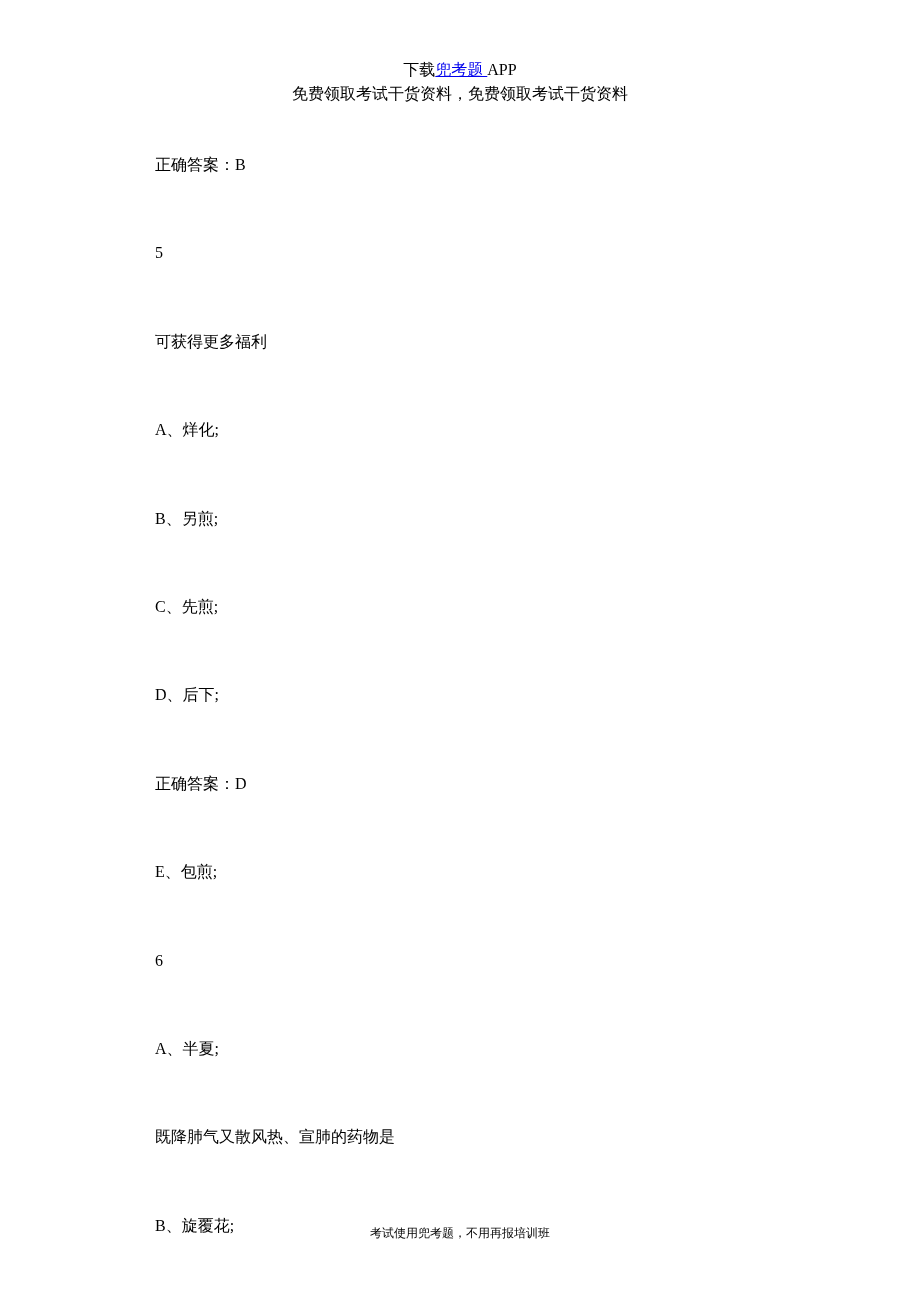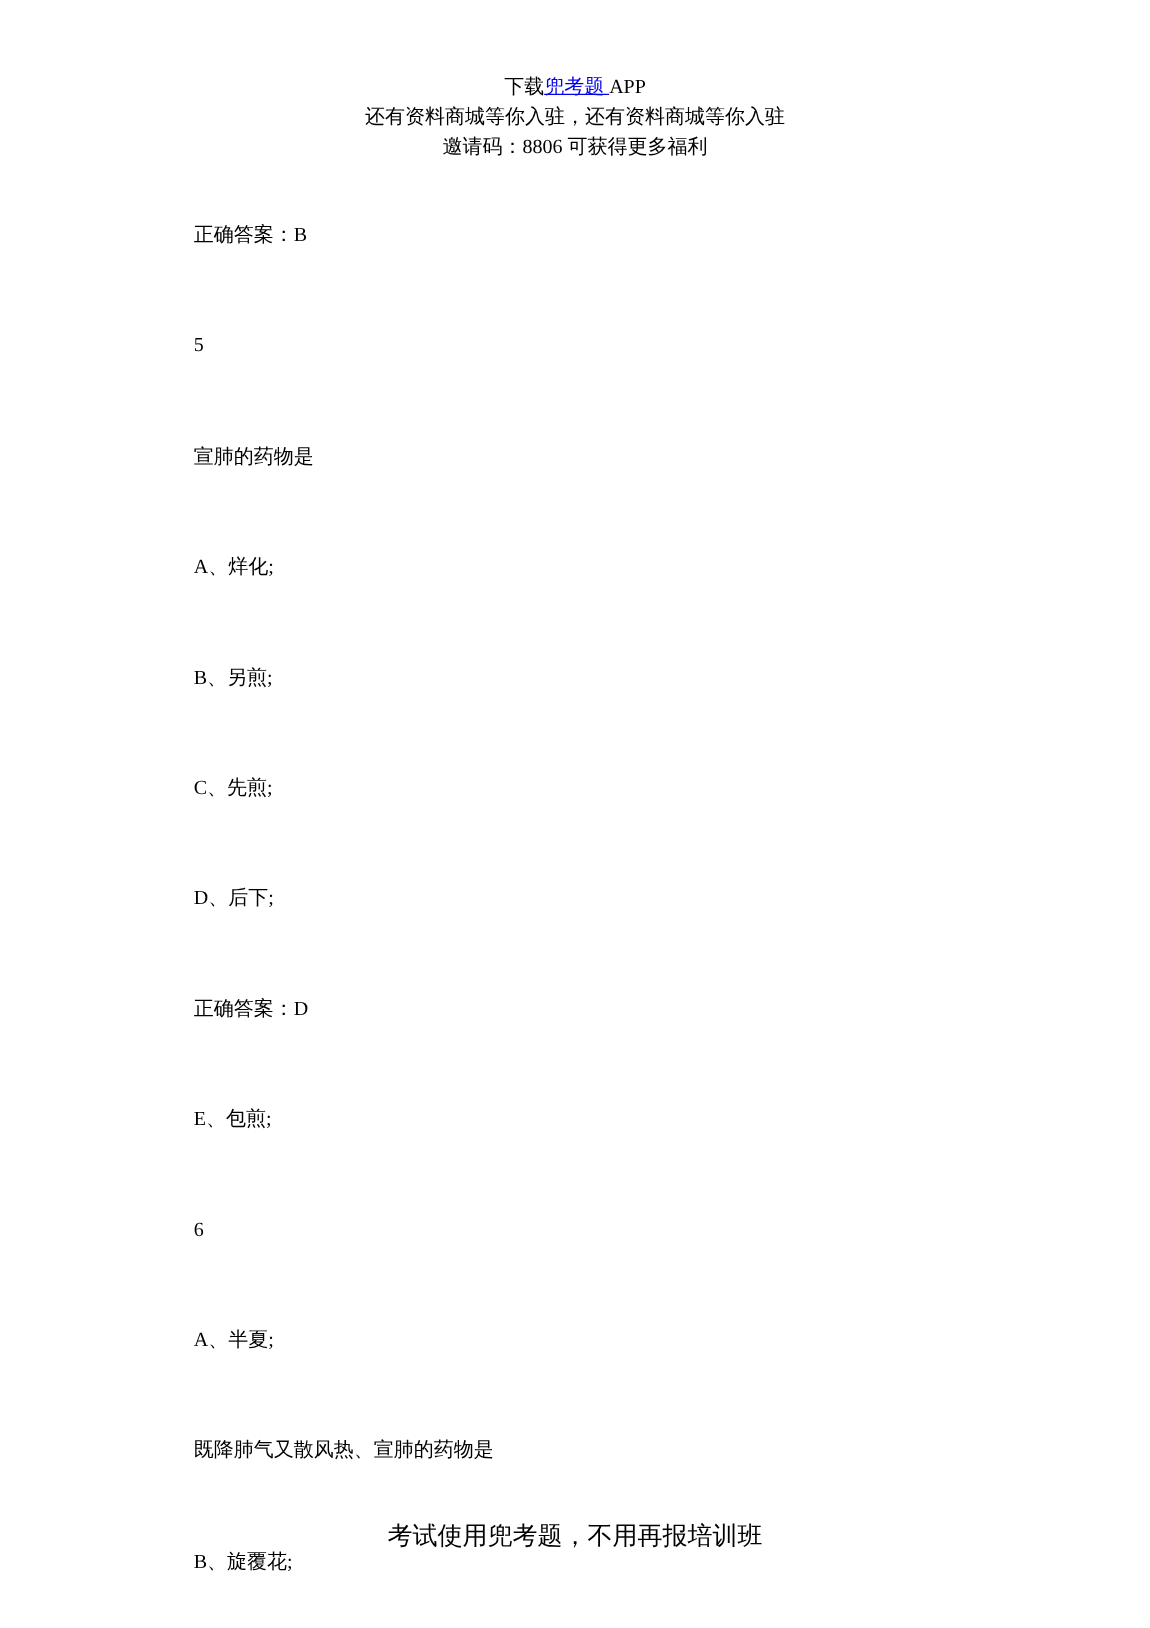--- a/index.html
+++ b/index.html
@@ -37,38 +37,37 @@
       margin-bottom: 66px;
       font-size: 16px;
       line-height: 1.4;
     }
     .footer {
       position: absolute;
       bottom: 60px;
       left: 0;
       right: 0;
       text-align: center;
-      font-size: 20px;
+      font-size: 12px;
     }
   </style>
 </head>
 <body>
 
 <div class="header">
   <div class="header-line1">
     <span>下载</span><a class="header-link">兜考题 </a><span>APP</span>
   </div>
-  <div>还有资料商城等你入驻，还有资料商城等你入驻</div>
-  <div>邀请码：8806  可获得更多福利</div>
+  <div>免费领取考试干货资料，免费领取考试干货资料</div>
 </div>
 
 <div class="content">
   <div class="content-line">正确答案：B</div>
   <div class="content-line">5</div>
-  <div class="content-line">宣肺的药物是</div>
+  <div class="content-line">可获得更多福利</div>
   <div class="content-line">A、烊化;</div>
   <div class="content-line">B、另煎;</div>
   <div class="content-line">C、先煎;</div>
   <div class="content-line">D、后下;</div>
   <div class="content-line">正确答案：D</div>
   <div class="content-line">E、包煎;</div>
   <div class="content-line">6</div>
   <div class="content-line">A、半夏;</div>
   <div class="content-line">既降肺气又散风热、宣肺的药物是</div>
   <div class="content-line">B、旋覆花;</div>

